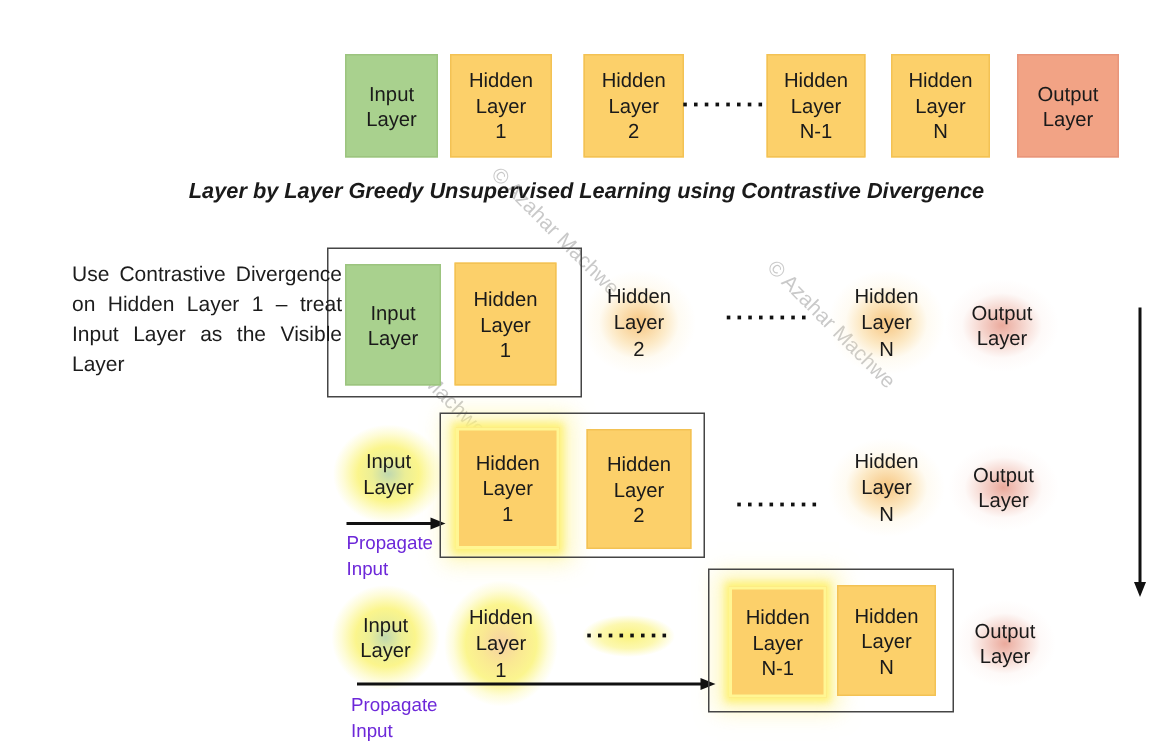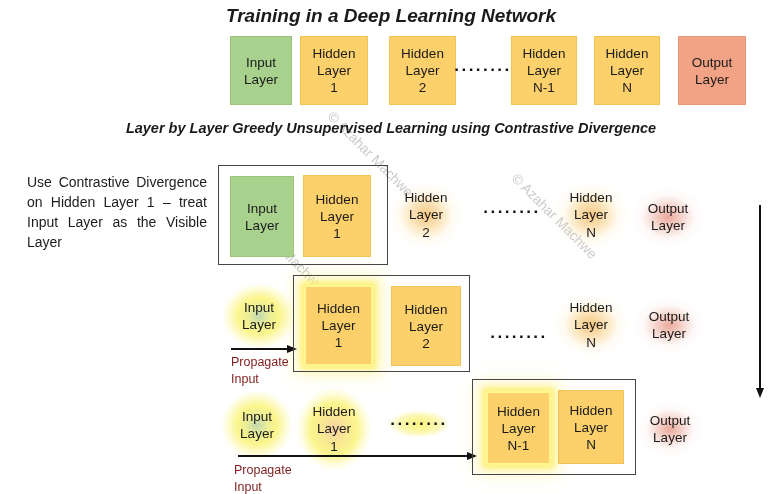--- a/index.html
+++ b/index.html
@@ -40,50 +40,49 @@
   .glow-red    { background:radial-gradient(closest-side, rgba(222,117,95,0.62) 0%, rgba(233,158,140,0.34) 45%, rgba(245,210,200,0.12) 70%, rgba(255,255,255,0) 100%); }
   .glow-yg     { background:radial-gradient(closest-side, rgba(140,185,110,0.55) 0%, rgba(228,232,110,0.72) 30%, rgba(250,243,115,0.82) 55%, rgba(252,246,140,0.35) 82%, rgba(255,255,255,0) 100%); }
   .glow-yo     { background:radial-gradient(closest-side, rgba(240,175,95,0.58) 0%, rgba(248,225,110,0.75) 35%, rgba(250,243,115,0.80) 62%, rgba(252,246,140,0.30) 84%, rgba(255,255,255,0) 100%); }
   .glow-y      { background:radial-gradient(closest-side, rgba(250,242,118,0.95) 0%, rgba(250,243,122,0.60) 60%, rgba(255,255,255,0) 100%); border-radius:50%; }
   .frame {
     position:absolute; z-index:4; border:1.6px solid #454545; background:transparent;
     pointer-events:none;
   }
   .desc {
     position:absolute; z-index:5; font-size:14px; line-height:20px;
-    text-align:justify; color:#1c1c1c;
+    text-align:justify; color:#1c1c1c;margin-left:21px;
   }
   .dots {
     position:absolute; z-index:3; display:flex; align-items:center; justify-content:center;
     font-weight:bold; font-size:17px; letter-spacing:1.5px; color:#111; line-height:10px;
   }
   .prop {
     position:absolute; z-index:5; font-size:12.5px; line-height:17px;
-    white-space:pre-line; color:#7f1d1d;
+    white-space:pre-line; color:#6d28d9;
   }
   .aline { position:absolute; z-index:4; background:#111; }
   .ahead-right {
     position:absolute; z-index:4; width:0; height:0;
     border-left:10px solid #111; border-top:4.5px solid transparent; border-bottom:4.5px solid transparent;
   }
   .ahead-down {
     position:absolute; z-index:4; width:0; height:0;
     border-top:10px solid #111; border-left:4.5px solid transparent; border-right:4.5px solid transparent;
   }
 </style>
 </head>
 <body>
 
 <div class="stage">
 
   <div class="wm" style="left:336px;top:108px">© Azahar Machwe</div>
   <div class="wm" style="left:247px;top:202px">© Azahar Machwe</div>
   <div class="wm" style="left:520px;top:170px">© Azahar Machwe</div>
 
-  <div class="title">Training in a Deep Learning Network</div>
   <div class="subtitle">Layer by Layer Greedy Unsupervised Learning using Contrastive Divergence</div>
 
   <div class="box green" style="left:230px;top:36px;width:60px;height:67px">Input
 Layer</div>
   <div class="box orange" style="left:300px;top:36px;width:66px;height:67px">Hidden
 Layer
 1</div>
   <div class="box orange" style="left:389px;top:36px;width:65px;height:67px">Hidden
 Layer
 2</div>

